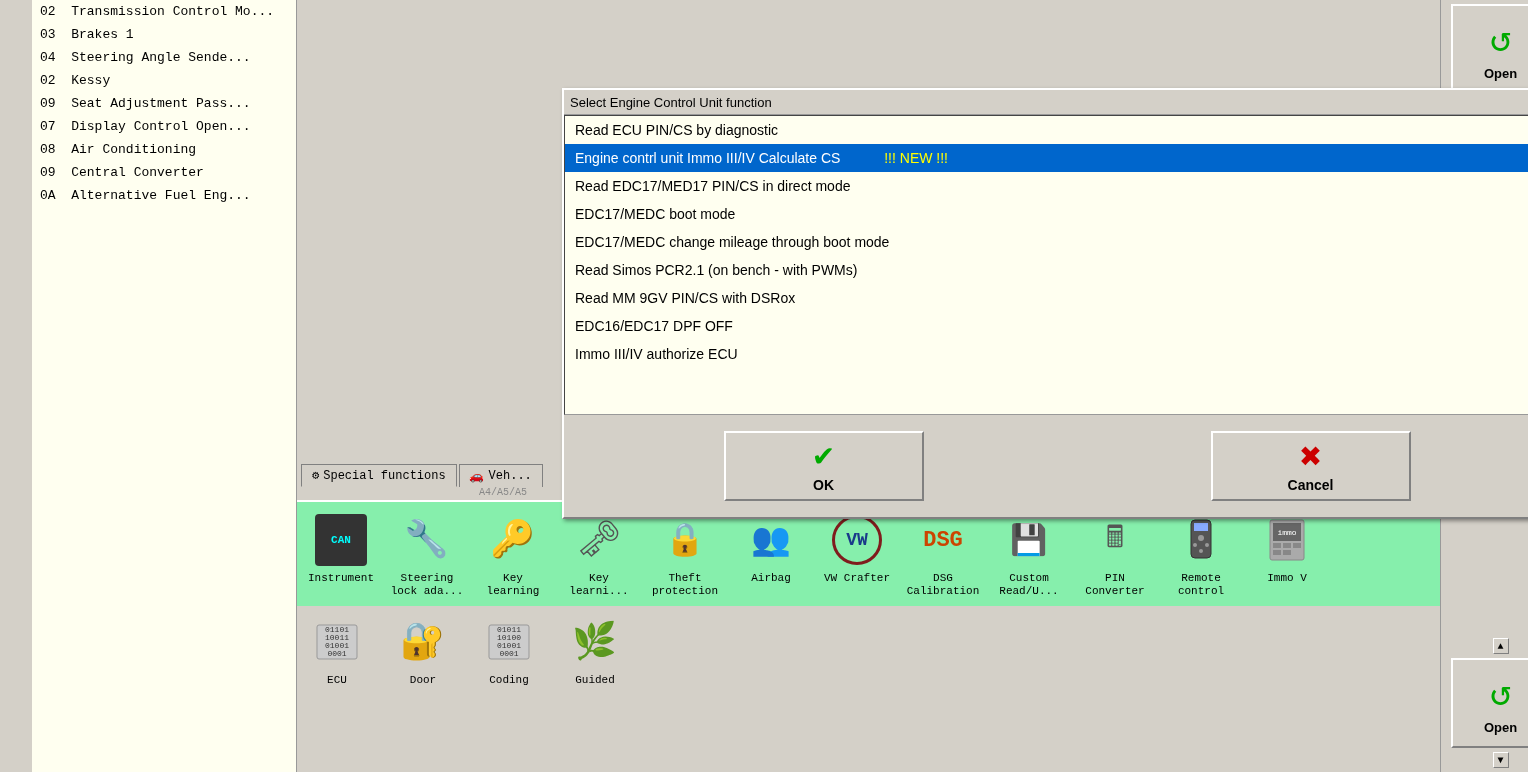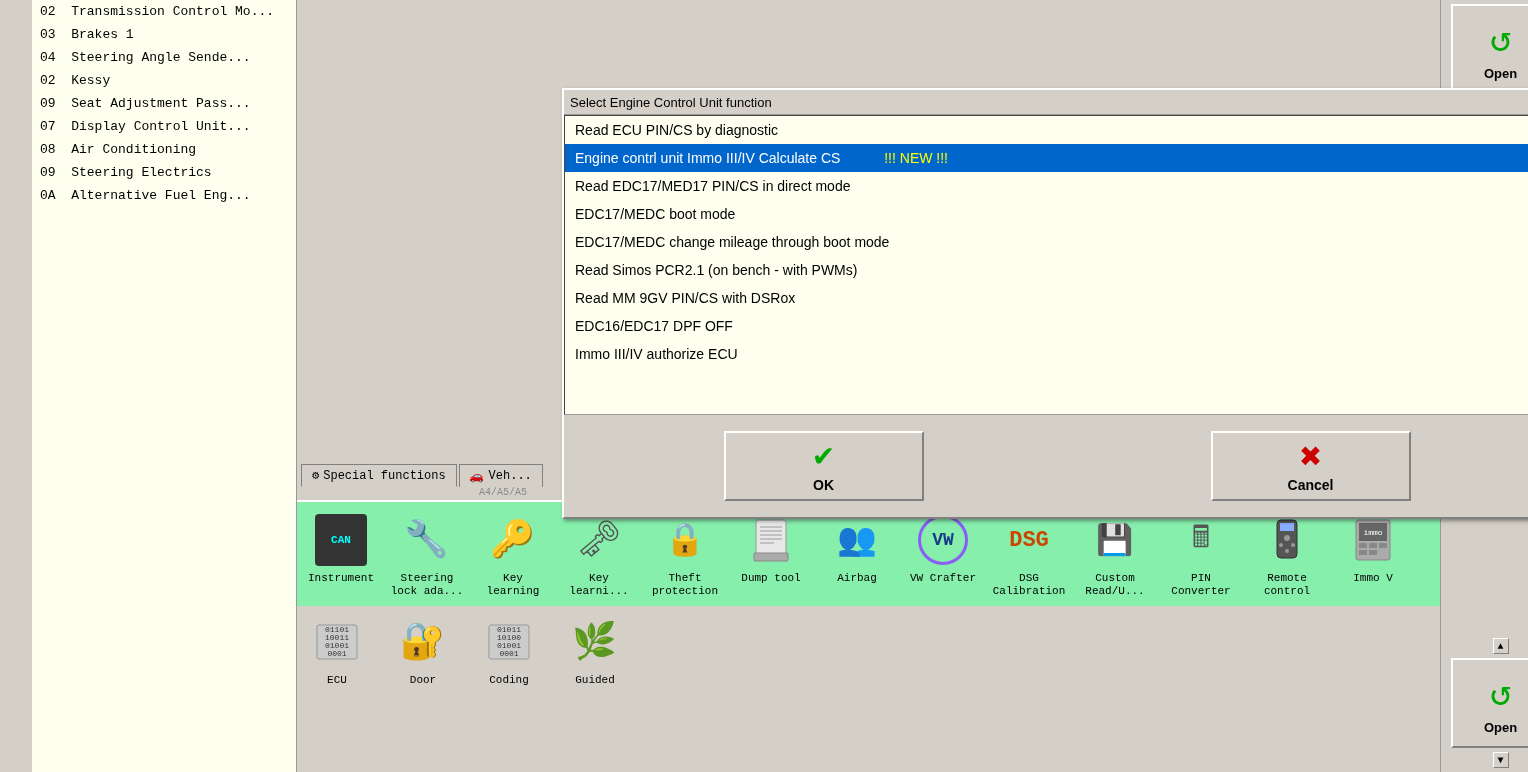--- a/index.html
+++ b/index.html
@@ -209,21 +209,21 @@
     }
 
     .icon-calc {
       font-size: 30px;
       color: #555;
     }
 
     .icon-vw {
       width: 50px;
       height: 50px;
-      border: 3px solid #8b5cf6;
+      border: 3px solid #7f1d1d;
       border-radius: 50%;
       display: flex;
       align-items: center;
       justify-content: center;
       color: #1a3a8a;
       font-size: 18px;
       font-weight: bold;
     }
 
     .icon-people {
@@ -442,27 +442,27 @@
       <li class="module-item">
         <span>04</span>&nbsp;&nbsp;<span>Steering Angle Sende...</span>
       </li>
       <li class="module-item">
         <span>02</span>&nbsp;&nbsp;<span>Kessy</span>
       </li>
       <li class="module-item">
         <span>09</span>&nbsp;&nbsp;<span>Seat Adjustment Pass...</span>
       </li>
       <li class="module-item">
-        <span>07</span>&nbsp;&nbsp;<span>Display Control Unit...</span>
+        <span>07</span>&nbsp;&nbsp;<span>Display Control Open...</span>
       </li>
       <li class="module-item">
         <span>08</span>&nbsp;&nbsp;<span>Air Conditioning</span>
       </li>
       <li class="module-item">
-        <span>09</span>&nbsp;&nbsp;<span>Steering Electrics</span>
+        <span>09</span>&nbsp;&nbsp;<span>Central Converter</span>
       </li>
       <li class="module-item">
         <span>0A</span>&nbsp;&nbsp;<span>Alternative Fuel Eng...</span>
       </li>
     </ul>
   </div>
 
   <div class="center-area">
 
     <div class="bottom-area">
@@ -524,34 +524,20 @@
             <div class="tool-label">Key<br>learni...</div>
           </div>
 
           <div class="tool-item">
             <div class="tool-icon-box">
               <span class="icon-lock">🔒</span>
             </div>
             <div class="tool-label">Theft<br>protection</div>
           </div>
 
-          <div class="tool-item">
-            <div class="tool-icon-box">
-              <svg width="50" height="50">
-                <rect x="10" y="5" width="30" height="36" rx="2" fill="#e8e8e8" stroke="#999" stroke-width="1"></rect>
-                <line x1="14" y1="12" x2="36" y2="12" stroke="#999" stroke-width="1"></line>
-                <line x1="14" y1="16" x2="36" y2="16" stroke="#999" stroke-width="1"></line>
-                <line x1="14" y1="20" x2="36" y2="20" stroke="#999" stroke-width="1"></line>
-                <line x1="14" y1="24" x2="36" y2="24" stroke="#999" stroke-width="1"></line>
-                <line x1="14" y1="28" x2="28" y2="28" stroke="#999" stroke-width="1"></line>
-                <rect x="8" y="38" width="34" height="8" rx="1" fill="#aaa" stroke="#888" stroke-width="1"></rect>
-              </svg>
-            </div>
-            <div class="tool-label">Dump tool</div>
-          </div>
 
           <div class="tool-item">
             <div class="tool-icon-box">
               <span class="icon-people">👥</span>
             </div>
             <div class="tool-label">Airbag</div>
           </div>
 
           <div class="tool-item">
             <div class="tool-icon-box">

